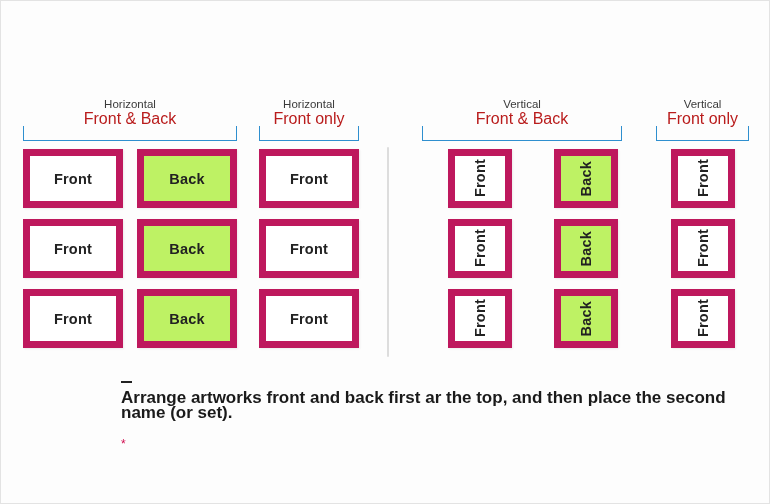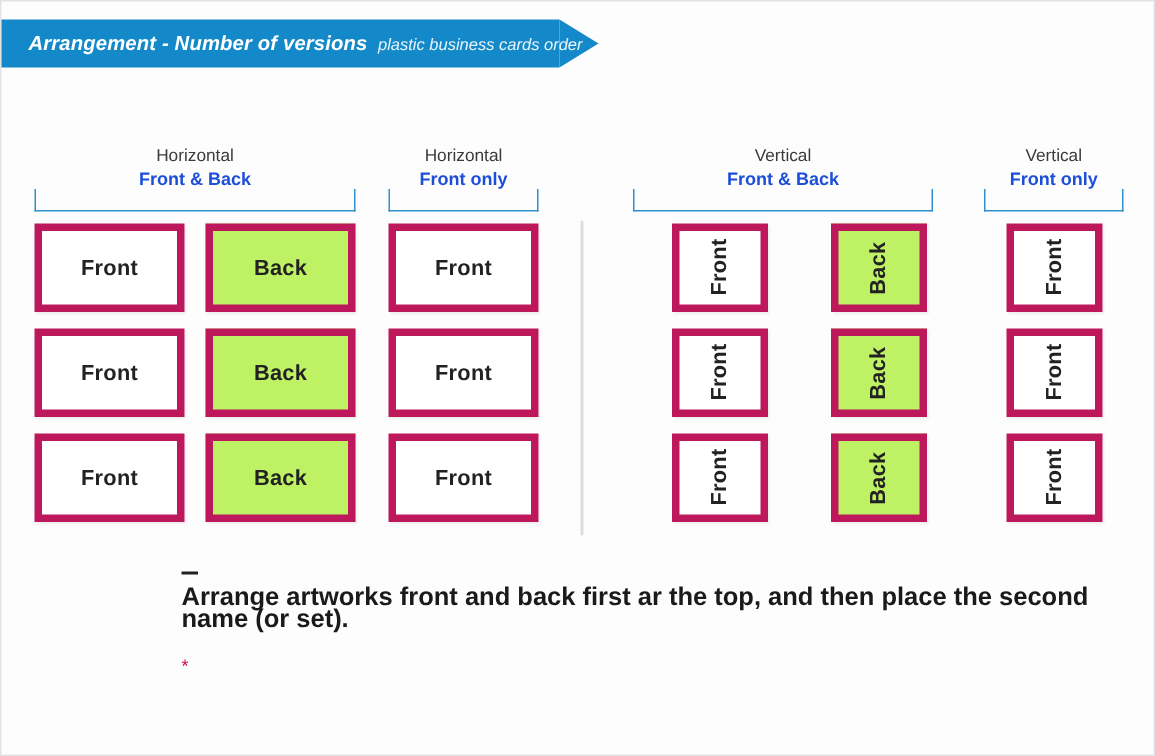--- a/index.html
+++ b/index.html
@@ -86,23 +86,23 @@
     position: relative;
     text-align: center;
   }
   .group-orient {
     font-size: 11.5px;
     color: #3a3a3a;
     line-height: 14px;
     font-weight: normal;
   }
   .group-sides {
-    font-size: 12px;
-    color: #1d4ed8;
-    font-weight: bold;
+    font-size: 16px;
+    color: #b91c1c;
+    font-weight: normal;
     line-height: 16px;
   }
   .group-headwrap {
     position: relative;
     height: 44px;
   }
   .head-tab {
     position: absolute;
     left: 0;
     top: 29px;
@@ -118,21 +118,21 @@
   .cards {
     position: relative;
     margin-top: 8px;
   }
   .card-row {
     display: flex;
     gap: 14px;
     margin-bottom: 11px;
   }
   .card {
-    border: 5px solid #be185d;
+    border: 7px solid #be185d;
     background: #ffffff;
     box-sizing: border-box;
     display: flex;
     align-items: center;
     justify-content: center;
     box-shadow: 1px 1px 2px rgba(0,0,0,0.07);
   }
   .card.back {
     background: #bef264;
   }
@@ -210,27 +210,20 @@
   }
   .note-strong {
     font-weight: bold;
   }
 </style>
 </head>
 <body>
 
 <div class="page">
 
-  <div class="banner">
-    <div class="banner-body"></div>
-    <div class="banner-arrow"></div>
-    <div class="banner-text">
-      <span class="banner-title">Arrangement - Number of versions</span><span class="banner-sub">plastic business cards order</span>
-    </div>
-  </div>
 
   <div class="groups">
 
     <div class="divider"></div>
 
     <div class="group" style="left:22px; width:214px;">
       <div class="group-headwrap">
         <div class="group-head">
           <div class="group-orient">Horizontal</div>
           <div class="group-sides">Front &amp; Back</div>

